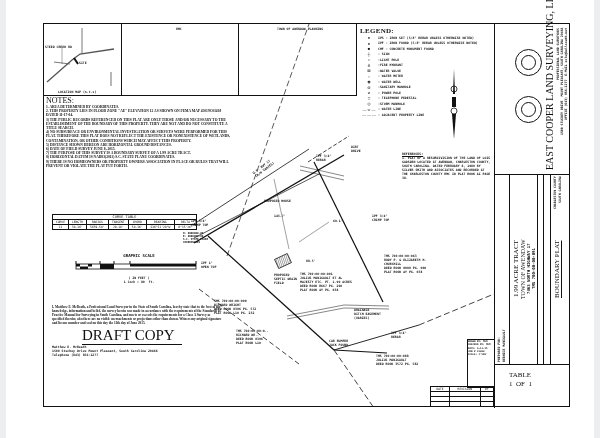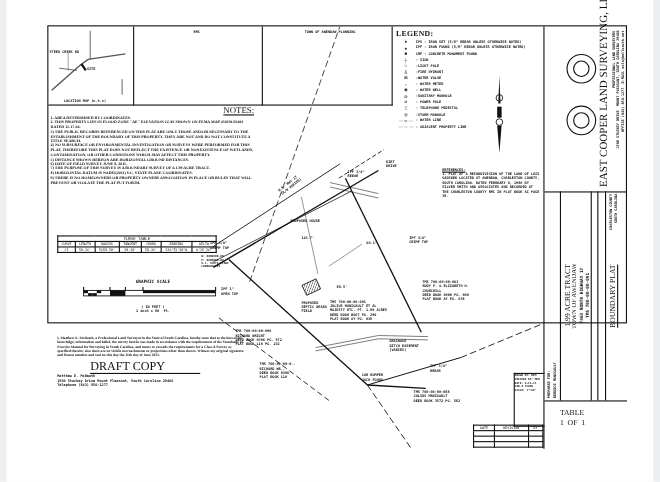--- a/index.html
+++ b/index.html
@@ -1,23 +1,23 @@
 <!DOCTYPE html>
 <html><head>
 <meta charset="utf-8">
 <style>
   html,body{margin:0;padding:0;}
   body{width:600px;height:438px;background:#f3f3f5;position:relative;overflow:hidden;font-family:"Liberation Serif",serif;color:#111;}
   .page{position:absolute;left:6px;top:0;width:588px;height:438px;background:#fff;}
-  .sheet{position:absolute;left:37px;top:23px;width:527px;height:271px;border:1.2px solid #111;box-sizing:border-box;}
+  .sheet{position:absolute;left:37px;top:23px;width:527px;height:384px;border:1.2px solid #111;box-sizing:border-box;}
   .abs{position:absolute;}
   .tiny{font-family:"DejaVu Sans Mono",monospace;font-size:3.2px;line-height:4px;font-weight:bold;white-space:pre;}
   .note{font-family:"Liberation Serif",serif;font-size:3.6px;line-height:4.2px;font-weight:bold;}
   .box{border:1px solid #111;box-sizing:border-box;}
-  .notes-title{font-size:8px;text-decoration:underline;text-align:right;}
+  .notes-title{font-size:8px;}
   .legend-title{font-size:7px;font-weight:bold;letter-spacing:.3px;}
   .vert{writing-mode:vertical-rl;transform:rotate(180deg);}
   table.ct{border-collapse:collapse;}
   table.ct td{border:0.6px solid #111;font-family:"DejaVu Sans Mono",monospace;font-size:3px;padding:0 2px;height:4px;text-align:center;}
   .scrollbar{position:absolute;right:0;top:0;width:6px;height:438px;background:#eceef0;}
   .scrollbar-l{position:absolute;left:0;top:0;width:6px;height:438px;background:#eceef0;}
 </style>
 </head>
 <body>
 
@@ -335,20 +335,20 @@
         <line x1="40" y1="3" x2="40" y2="6" stroke="#111"></line>
           <line x1="56" y1="3" x2="56" y2="6" stroke="#111"></line>
         <line x1="122" y1="3" x2="122" y2="6" stroke="#111"></line>
       </svg>
       <div class="tiny" style="text-align:center;">( IN FEET )</div>
       <div class="tiny" style="text-align:center;">1 inch = 80  ft.</div>
     </div>
 
     <div class="abs" style="left:8px;top:282px;width:170px;">
       <div class="note" style="font-size:3.3px;line-height:3.9px;">I, Matthew E. McBeath, a Professional Land Surveyor in the State of South Carolina, hereby state that to the best of my knowledge, information and belief, the survey herein was made in accordance with the requirements of the Standards of Practice Manual for Surveying in South Carolina, and meets or exceeds the requirements for a Class A Survey as specified therein; also there are no visible encroachments or projections other than shown. Witness my original signature and license number and seal on this day the 11th day of June 2015.</div>
-      <div style="font-size:11px;margin-left:30px;margin-top:1px;border-bottom:0.6px solid #111;width:100px;">DRAFT COPY</div>
+      <div style="font-size:15px;margin-left:30px;margin-top:1px;border-bottom:0.6px solid #111;width:100px;">DRAFT COPY</div>
       <div class="tiny">Matthew E. McBeath</div>
       <div class="tiny">1500 Stuckey Drive Mount Pleasant, South Carolina 29466</div>
       <div class="tiny">Telephone (843) 856-1277</div>
     </div>
   </div>
 </div>
 <div class="scrollbar"></div>
 
 </body></html>

